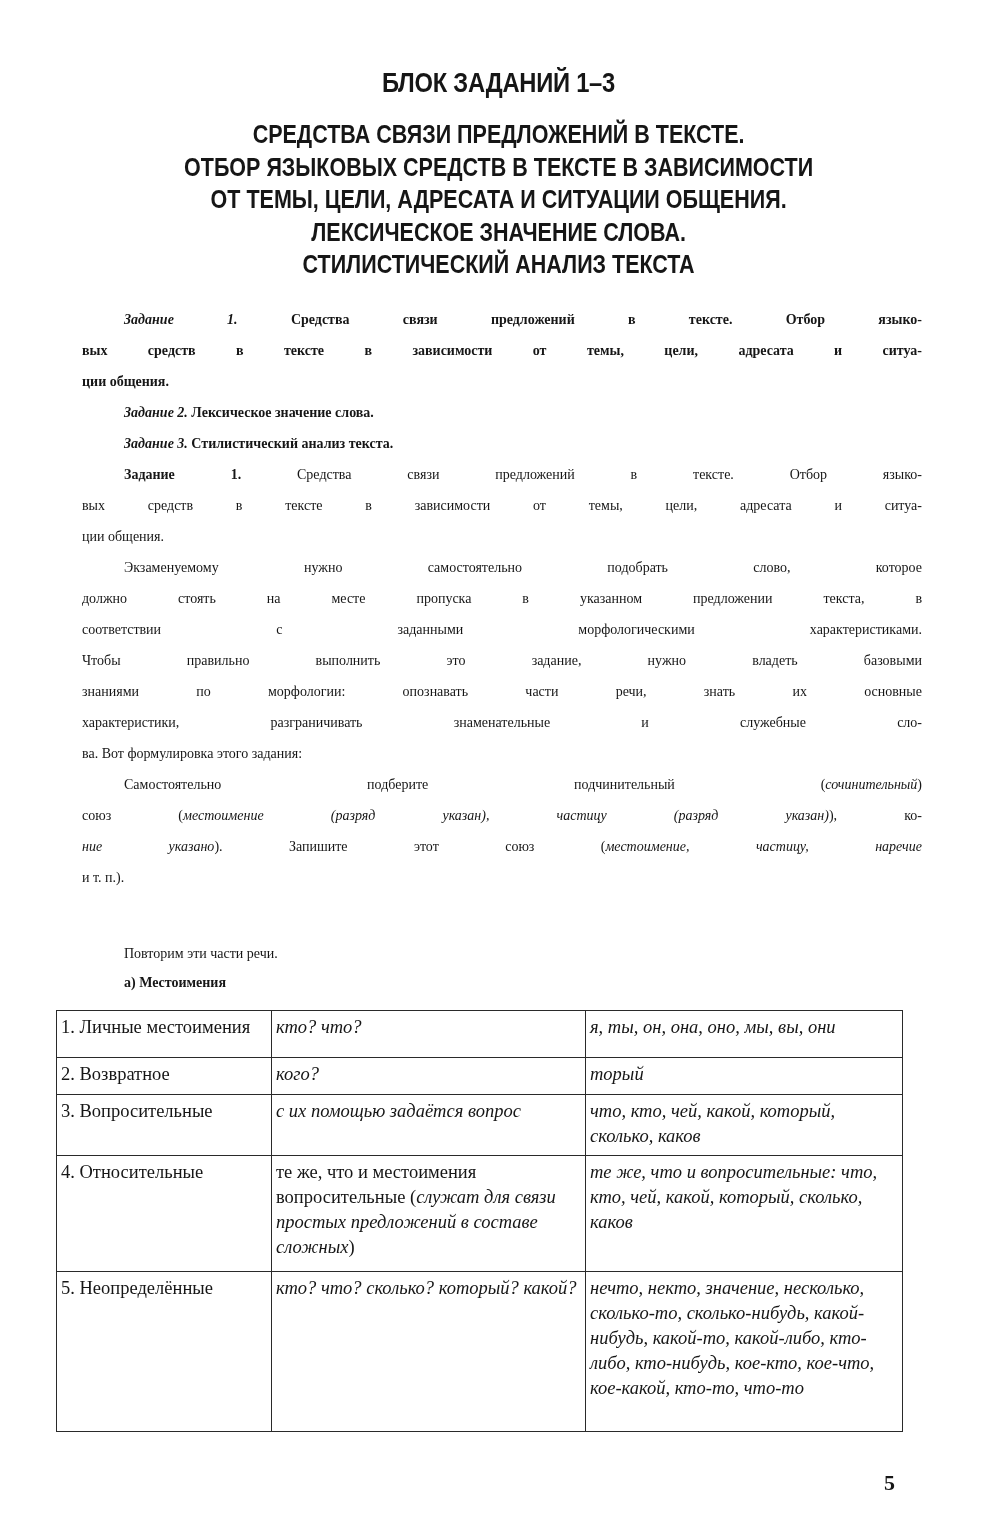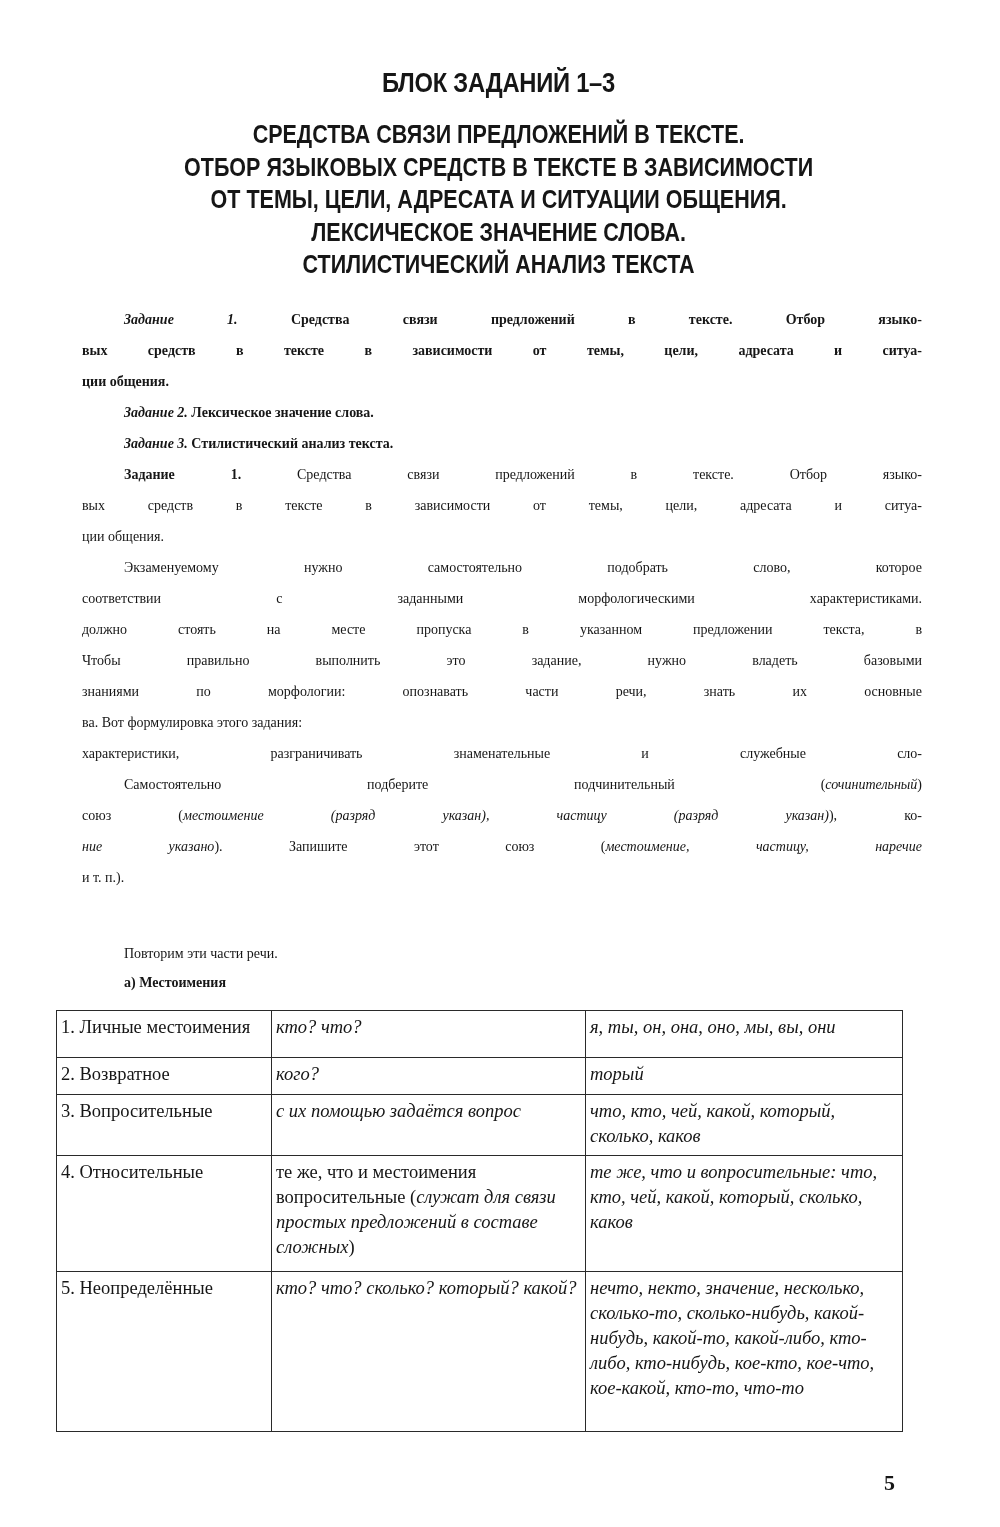--- a/index.html
+++ b/index.html
@@ -73,26 +73,26 @@
 </div>
 
 <div class="text" style="top:459px;">
   <span class="line ind"><span class="bold">Задание 1.</span> <span>Средства связи предложений в тексте. Отбор языко-</span></span>
   <span class="line">вых средств в тексте в зависимости от темы, цели, адресата и ситуа-</span>
   <span class="line last">ции общения.</span>
 </div>
 
 <div class="text" style="top:552px;">
   <span class="line ind">Экзаменуемому нужно самостоятельно подобрать слово, которое</span>
+  <span class="line">должно стоять на месте пропуска в указанном предложении текста, в</span>
   <span class="line">соответствии с заданными морфологическими характеристиками.</span>
-  <span class="line">должно стоять на месте пропуска в указанном предложении текста, в</span>
   <span class="line">Чтобы правильно выполнить это задание, нужно владеть базовыми</span>
   <span class="line">знаниями по морфологии: опознавать части речи, знать их основные</span>
+  <span class="line">характеристики, разграничивать знаменательные и служебные сло-</span>
   <span class="line last">ва. Вот формулировка этого задания:</span>
-  <span class="line">характеристики, разграничивать знаменательные и служебные сло-</span>
 </div>
 
 <div class="text" style="top:769px;">
   <span class="line ind"><span>Самостоятельно подберите подчинительный (</span><span class="it">сочинительный</span><span>)</span></span>
   <span class="line"><span>союз (</span><span class="it">местоимение (разряд указан), частицу (разряд указан)</span><span>), ко-</span></span>
   <span class="line"><span class="it">ние указано</span><span>). Запишите этот союз (</span><span class="it">местоимение, частицу, наречие</span></span>
   <span class="line last">и т. п.).</span>
 </div>
 
 <div class="text" style="top:939px; line-height:29px;">

